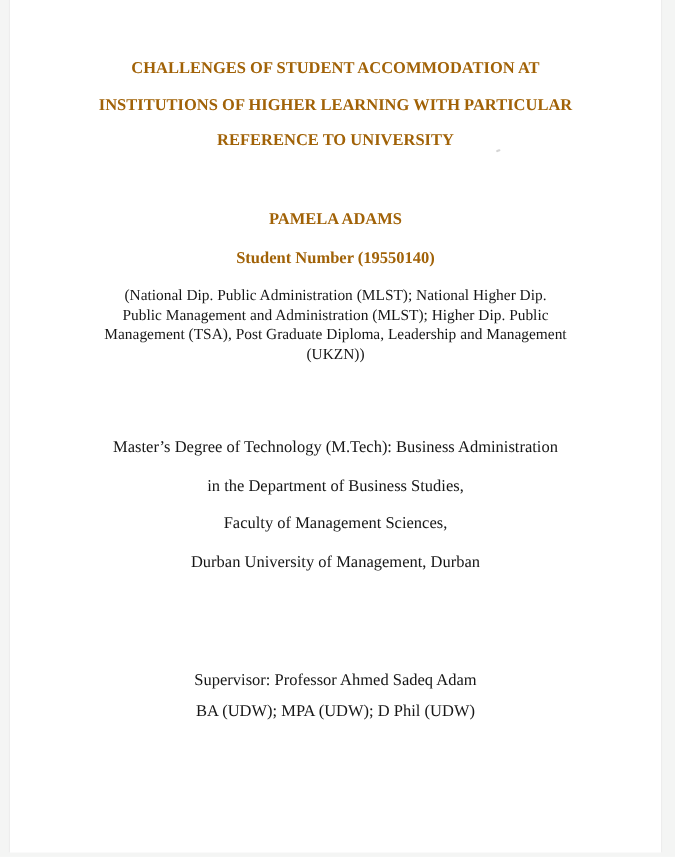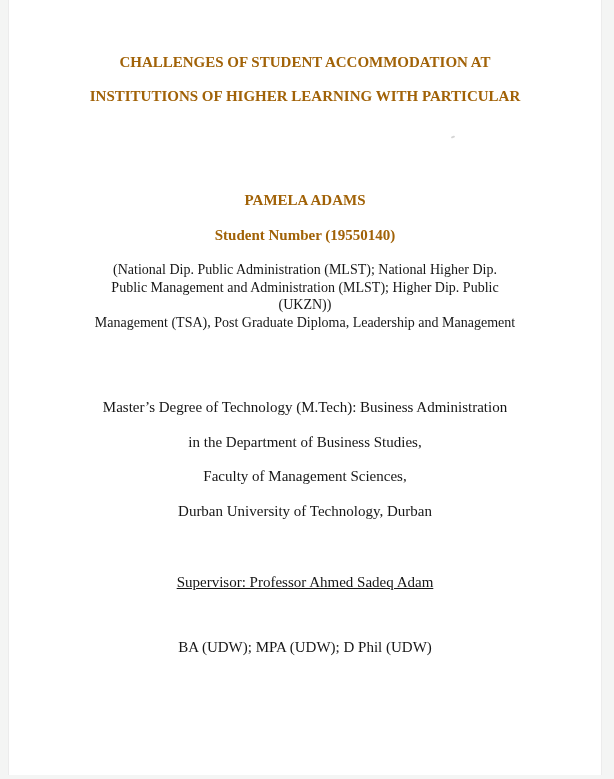--- a/index.html
+++ b/index.html
@@ -57,21 +57,21 @@
     color: #161616;
   }
   .quals div { white-space: nowrap; }
 
   .sub-1 { top: 365px; }
   .sub-2 { top: 399px; }
   .sub-3 { top: 434px; }
   .sub-4 { top: 468px; }
   .sub-5 { top: 503px; }
 
-  .supervisor  { top: 574px; text-decoration: underline; }
+  .supervisor  { top: 611px; }
   .credentials { top: 639px; }
 
   .smudge {
     position: absolute;
     left: 442px;
     top: 136px;
     width: 4px;
     height: 2px;
     background: #b9b9b9;
     border-radius: 1px;
@@ -79,34 +79,35 @@
     opacity: 0.6;
   }
 </style>
 </head>
 <body>
 
 <div class="paper">
 
   <p class="line bold title-1">CHALLENGES OF STUDENT ACCOMMODATION AT</p>
   <p class="line bold title-2">INSTITUTIONS OF HIGHER LEARNING WITH PARTICULAR</p>
+  <p class="line bold title-3">REFERENCE TO UNIVERSITY</p>
 
   <span class="smudge"></span>
 
   <p class="line bold author">PAMELA ADAMS</p>
   <p class="line bold student">Student Number (19550140)</p>
 
   <div class="quals">
     <div>(National Dip. Public Administration (MLST); National Higher Dip.</div>
     <div>Public Management and Administration (MLST); Higher Dip. Public</div>
+    <div>Management (TSA), Post Graduate Diploma, Leadership and Management</div>
     <div>(UKZN))</div>
-    <div>Management (TSA), Post Graduate Diploma, Leadership and Management</div>
   </div>
 
   <p class="line sub-2">Master’s Degree of Technology (M.Tech): Business Administration</p>
   <p class="line sub-3">in the Department of Business Studies,</p>
   <p class="line sub-4">Faculty of Management Sciences,</p>
-  <p class="line sub-5">Durban University of Technology, Durban</p>
+  <p class="line sub-5">Durban University of Management, Durban</p>
 
   <p class="line supervisor">Supervisor: Professor Ahmed Sadeq Adam</p>
   <p class="line credentials">BA (UDW); MPA (UDW); D Phil (UDW)</p>
 
 </div>
 
 </body></html>

